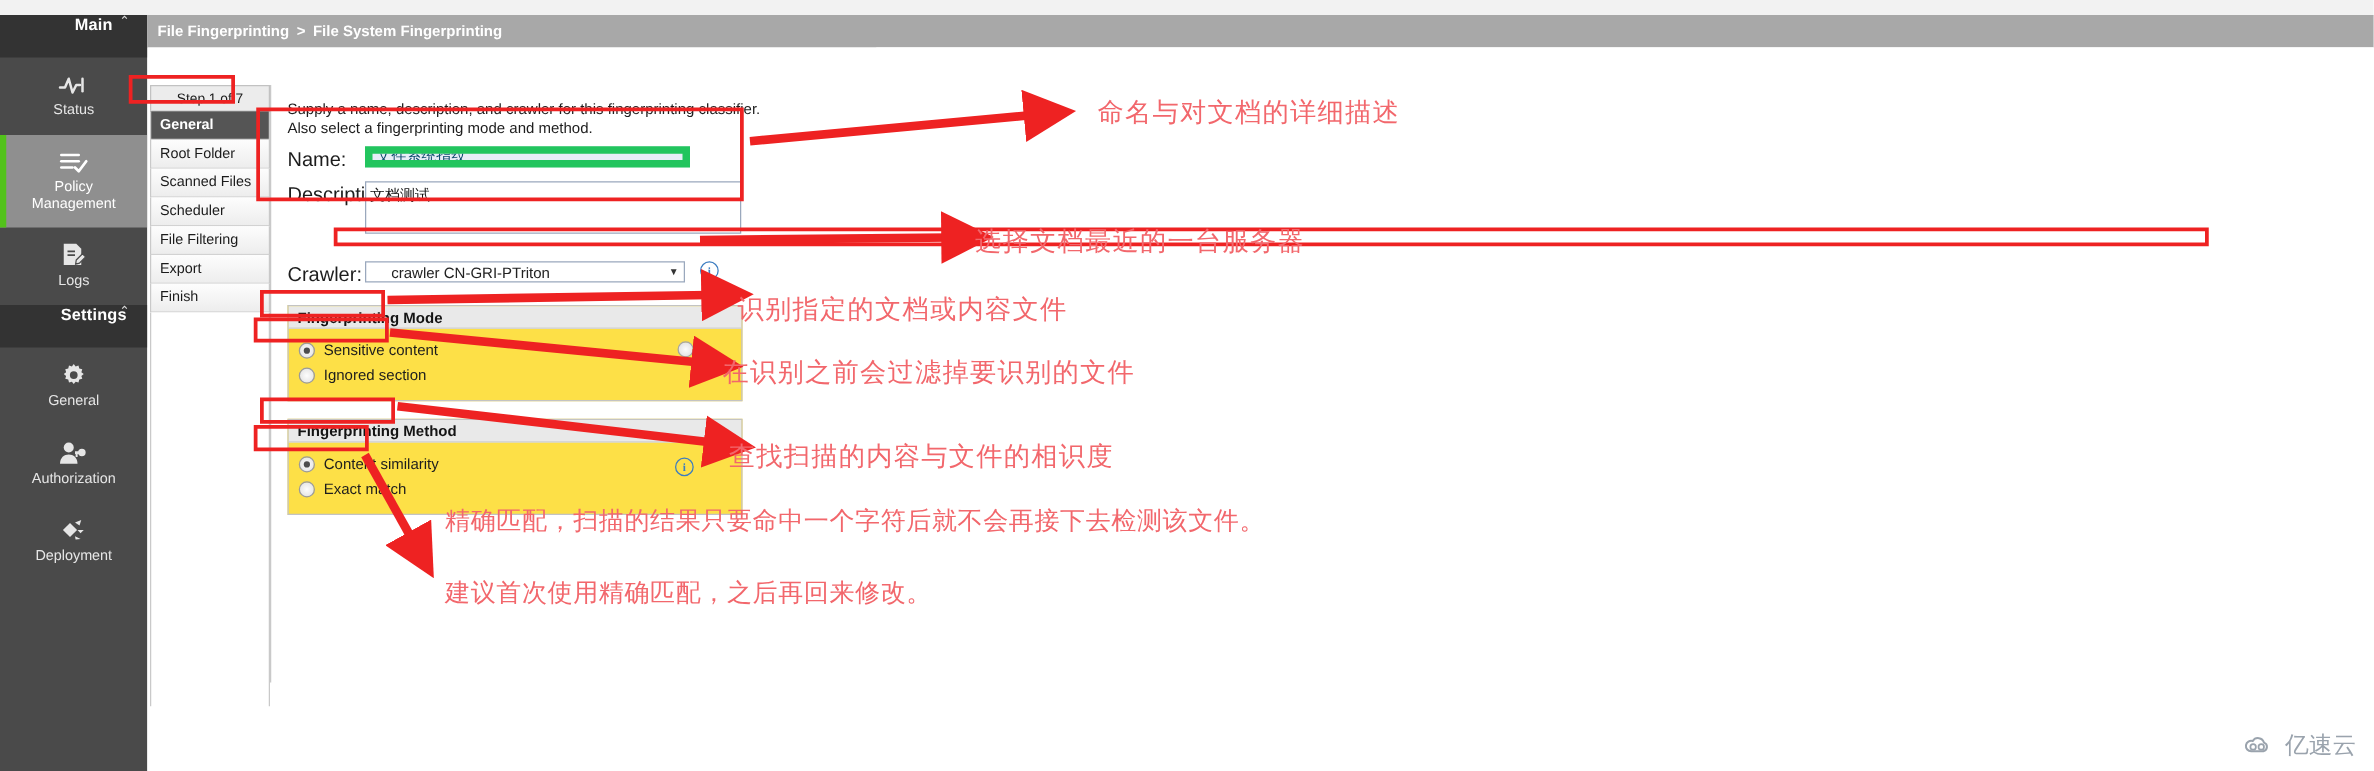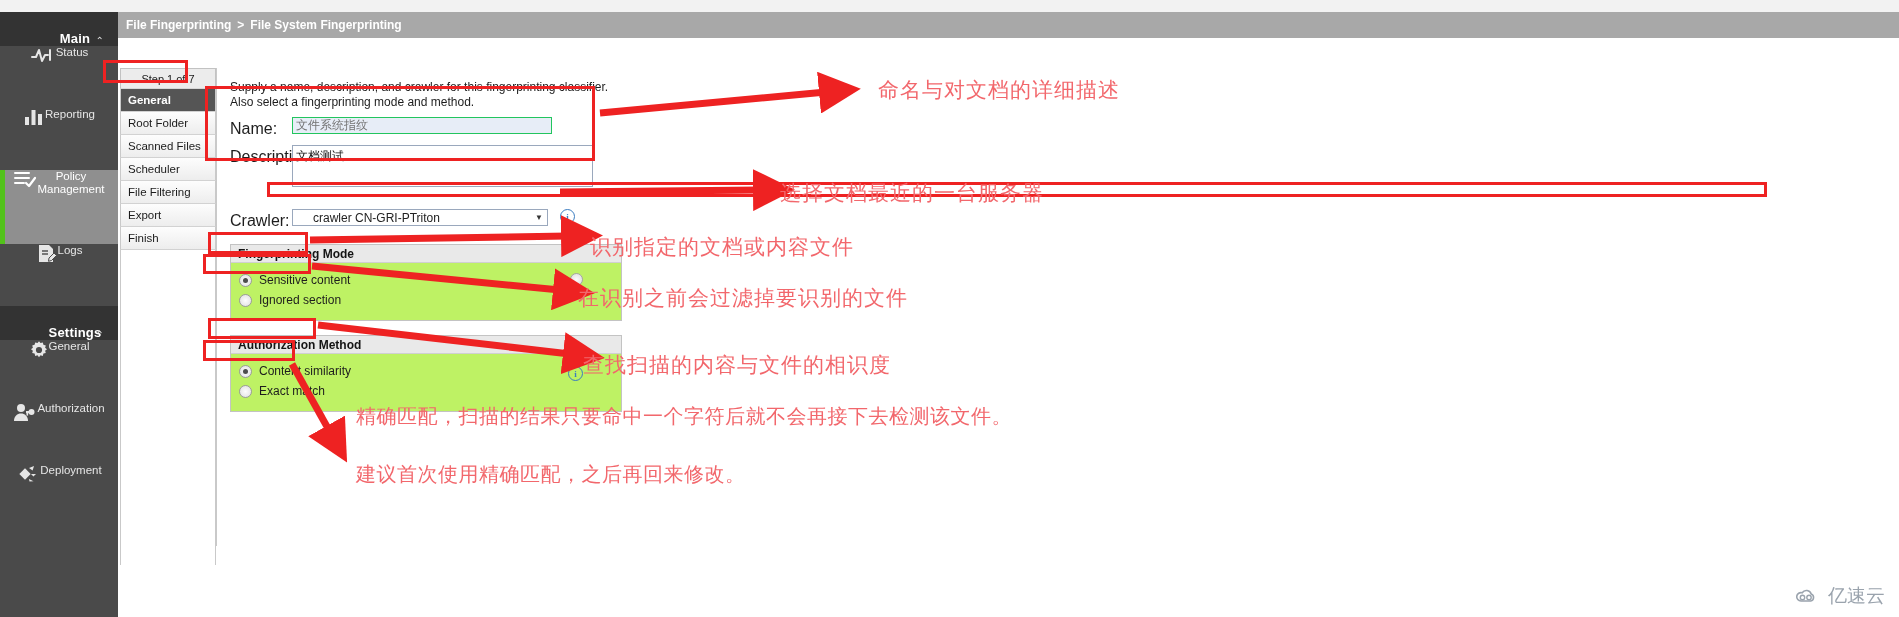--- a/index.html
+++ b/index.html
@@ -34,38 +34,39 @@
     background: #4a4a4a;
     box-sizing: border-box;
   }
   .nav-group-header {
     height: 34px;
     background: #333333;
     color: #ffffff;
     font-size: 13px;
     font-weight: bold;
     display: flex;
-    align-items: flex-end;
+    align-items: flex-start;
     justify-content: center;
     position: relative;
     letter-spacing: .2px;
     padding-left: 32px;
   }
   .nav-group-header .caret {
     position: absolute;
     right: 14px;
     font-size: 10px;
     color: #dcdcdc;
     font-weight: normal;
   }
   .nav-item {
     height: 62px;
     color: #e6e6e6;
     display: flex;
-    flex-direction: row;
+    flex-direction: column;
+    align-items: center;
     justify-content: center;
     font-size: 11.5px;
     position: relative;
     box-sizing: border-box;
     text-align: center;
     line-height: 13px;
   }
   .nav-item.tall { height: 74px; }
   .nav-item .ico {
     display: block;
@@ -182,23 +183,23 @@
     width: 62px;
     font-size: 16px;
     color: #1d1d1d;
     padding-top: 3px;
     flex: none;
   }
   .text-input {
     width: 260px;
     height: 17px;
     background: #e7edf7;
-    border: 1px solid #22c55e;
-    font-size: 12px;
-    color: #737373;
+    border: 6px solid #22c55e;
+    font-size: 12px;
+    color: #0c4a6e;
     padding: 1px 3px;
     box-sizing: border-box;
     font-family: "Liberation Sans", "DejaVu Sans", sans-serif;
   }
   .textarea-input {
     width: 301px;
     height: 42px;
     background: #ffffff;
     border: 1px solid #9aa8bd;
     font-size: 12px;
@@ -241,23 +242,23 @@
     font-weight: bold;
     display: inline-flex;
     align-items: center;
     justify-content: center;
     margin-left: 12px;
     font-family: "Liberation Serif", serif;
   }
 
   .group-box {
     margin-top: 14px;
-    width: 392px;
+    width: 364px;
     border: 1px solid #c3c3c3;
-    background: #bef264;
+    background: #fde047;
     box-sizing: border-box;
   }
   .group-title {
     height: 18px;
     background: #e9e9e9;
     border-bottom: 1px solid #d0d0d0;
     font-size: 12px;
     font-weight: bold;
     color: #141414;
     display: flex;
@@ -381,30 +382,20 @@
   <div class="nav-item">
     <span class="ico">
       <svg width="26" height="18" viewBox="0 0 26 18">
           <polyline points="2,11 6,11 9,4 12,15 15,9 18,9" fill="none" stroke="#e6e6e6" stroke-width="2" stroke-linecap="round" stroke-linejoin="round"></polyline>
           <line x1="20" y1="4" x2="20" y2="14" stroke="#e6e6e6" stroke-width="2" stroke-linecap="round"></line>
         </svg>
     </span>
     <span class="nav-label">Status</span>
   </div>
 
-  <div class="nav-item">
-    <span class="ico">
-      <svg width="22" height="18" viewBox="0 0 22 18">
-          <rect x="2" y="9" width="4" height="8" fill="#e6e6e6"></rect>
-          <rect x="8.5" y="2" width="4" height="15" fill="#e6e6e6"></rect>
-          <rect x="15" y="6" width="4" height="11" fill="#e6e6e6"></rect>
-        </svg>
-    </span>
-    <span class="nav-label">Reporting</span>
-  </div>
 
   <div class="nav-item tall active">
     <span class="ico">
       <svg width="24" height="18" viewBox="0 0 24 18">
           <line x1="2" y1="3" x2="16" y2="3" stroke="#ffffff" stroke-width="2" stroke-linecap="round"></line>
           <line x1="2" y1="8" x2="16" y2="8" stroke="#ffffff" stroke-width="2" stroke-linecap="round"></line>
           <line x1="2" y1="13" x2="11" y2="13" stroke="#ffffff" stroke-width="2" stroke-linecap="round"></line>
           <polyline points="13,13 16,16 22,8" fill="none" stroke="#ffffff" stroke-width="2.2" stroke-linecap="round" stroke-linejoin="round"></polyline>
         </svg>
     </span>
@@ -523,21 +514,21 @@
             <span>Sensitive content</span>
           </div>
           <div class="radio-row">
             <span class="radio"></span>
             <span>Ignored section</span>
           </div>
         </div>
       </div>
 
       <div class="group-box">
-        <div class="group-title">Authorization Method</div>
+        <div class="group-title">Fingerprinting Method</div>
         <div class="group-body">
           <span class="info-badge group-info">i</span>
           <div class="radio-row">
             <span class="radio checked"></span>
             <span>Content similarity</span>
           </div>
           <div class="radio-row">
             <span class="radio"></span>
             <span>Exact match</span>
           </div>

